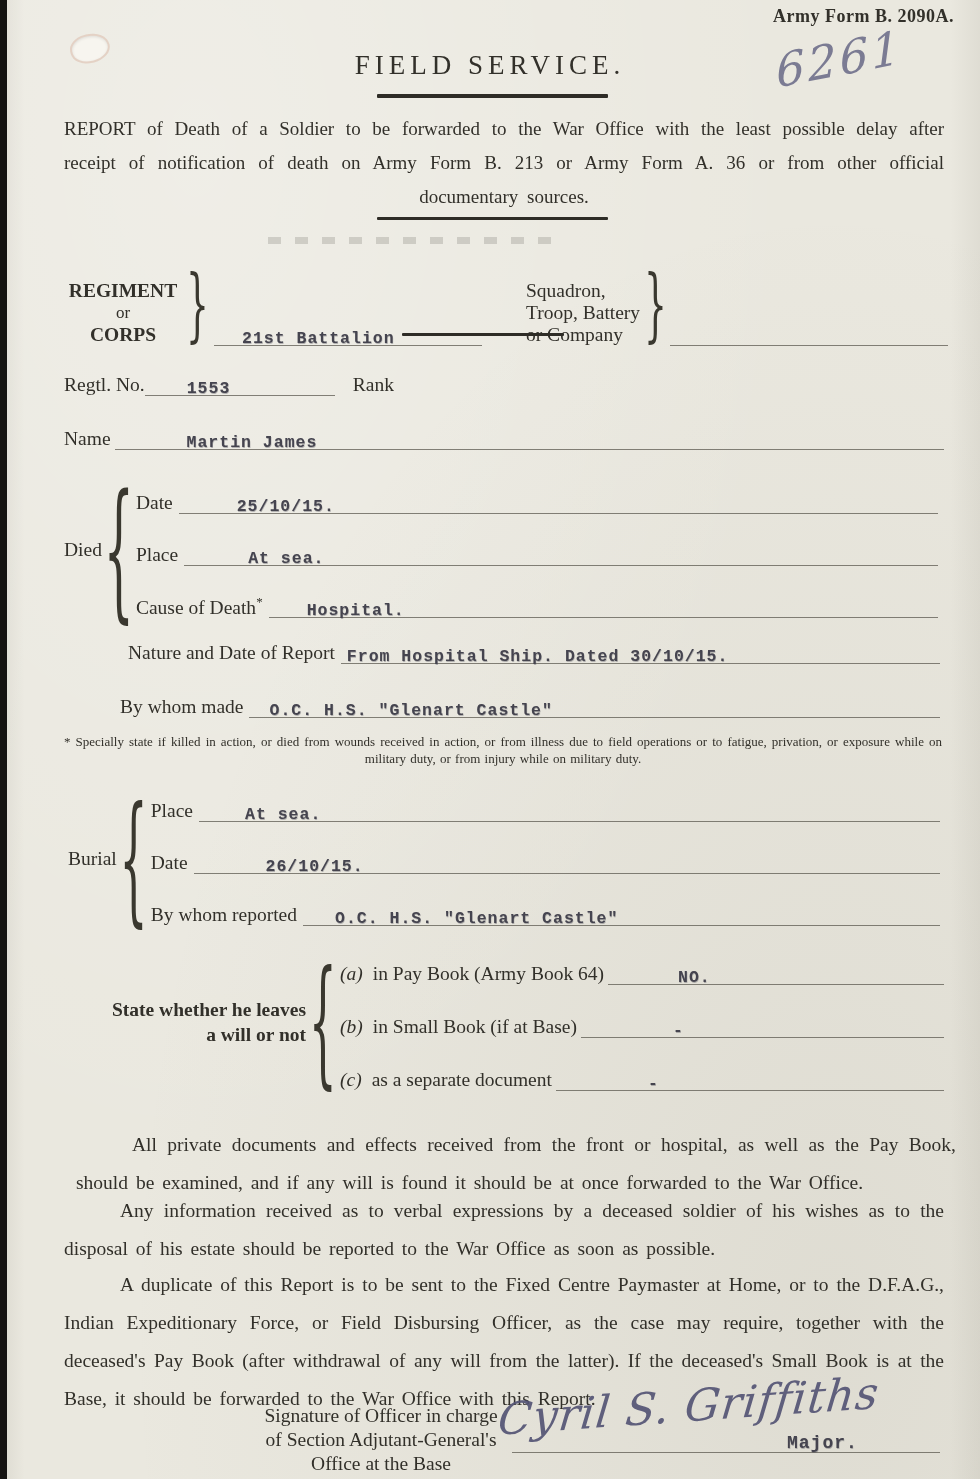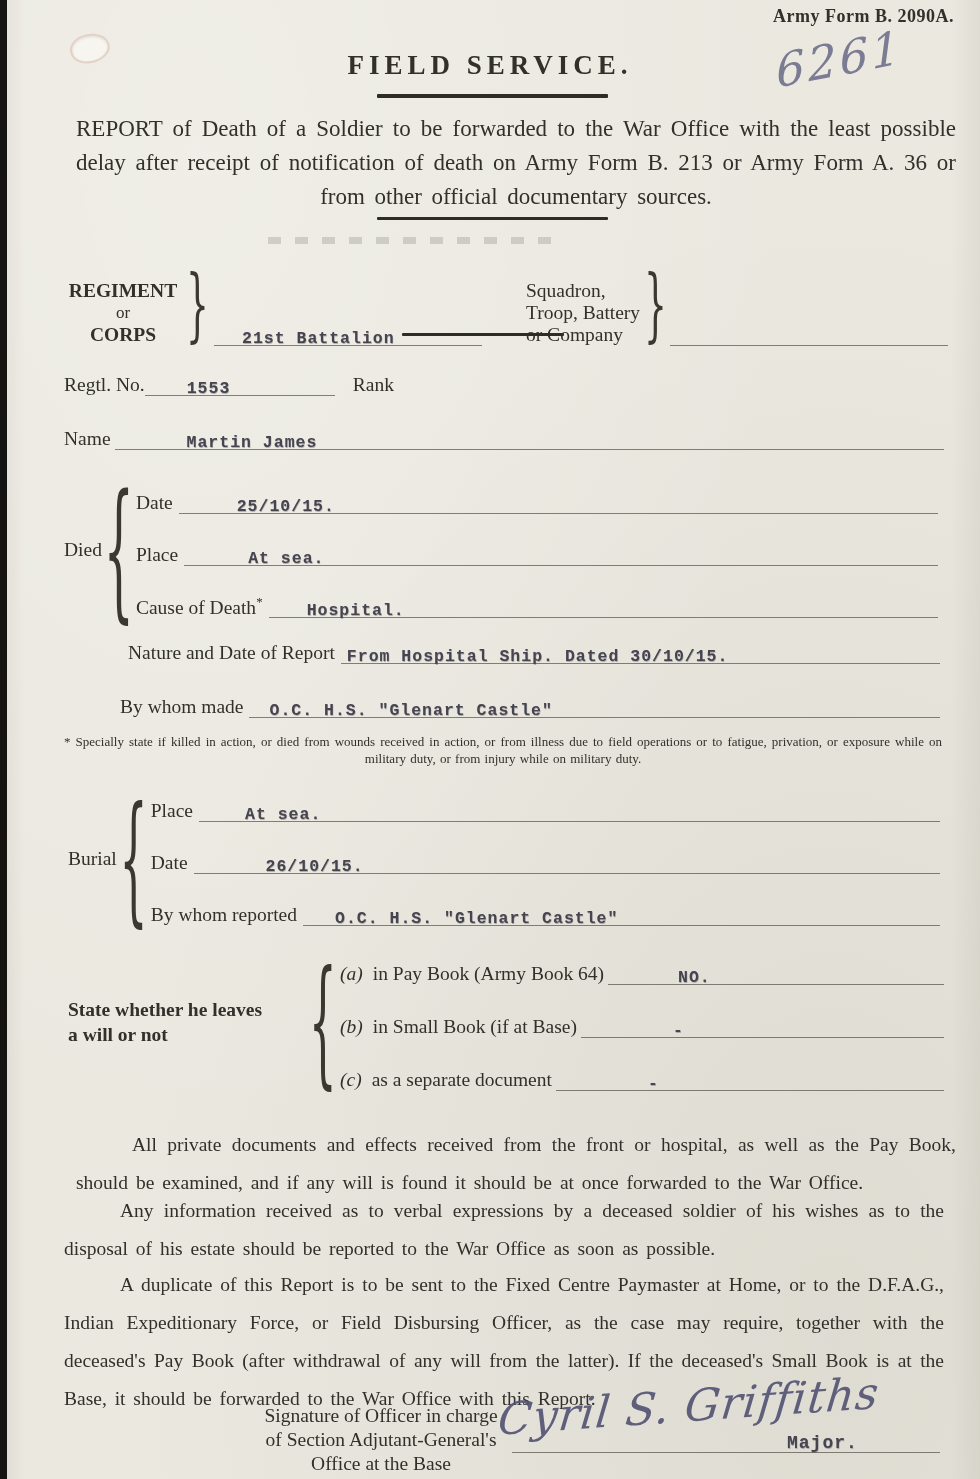--- a/index.html
+++ b/index.html
@@ -13,28 +13,28 @@
       #eae8df;
     font-family:"Liberation Serif","DejaVu Serif",serif;
     color:#32302a; overflow:hidden;
   }
   .film-edge{position:absolute;left:0;top:0;width:7px;height:100%;background:#151412;}
   .hole{position:absolute;top:36px;left:72px;width:36px;height:25px;border-radius:46% 54% 50% 50%;
     background:#f7f5ef;transform:rotate(-14deg);
     box-shadow:0 0 0 2px rgba(216,178,158,.45), inset 0 1px 3px rgba(0,0,0,.10);}
   .abs{position:absolute;}
   .form-number{top:6px;right:26px;font-size:18px;font-weight:bold;letter-spacing:.5px;}
-  .doc-title{top:50px;left:0;width:100%;text-align:center;font-size:27px;font-weight:bold;letter-spacing:5px;}
+  .doc-title{top:50px;left:0;width:100%;text-align:center;font-size:27px;font-weight:normal;letter-spacing:5px;}
   .rule{background:#2e2c26;border-radius:1px;}
   .rule-title{top:94px;left:377px;width:231px;height:4px;}
   .rule-2{top:217px;left:377px;width:231px;height:3px;}
   .rule-mid{top:333px;left:402px;width:162px;height:3px;}
   .ref-number{top:32px;left:775px;font-size:46px;font-style:italic;color:#7b7b93;
     font-family:"DejaVu Serif",serif;transform:rotate(-11deg) skewX(-8deg);letter-spacing:3px;}
-  .intro{top:112px;left:76px;width:880px;font-size:23px;line-height:34px;
+  .intro{top:112px;left:64px;width:880px;font-size:19px;line-height:34px;
     text-align:justify;text-align-last:center;word-spacing:4px;}
   .smudge{top:237px;left:268px;width:285px;height:7px;opacity:.45;filter:blur(.4px);
     background:repeating-linear-gradient(90deg,rgba(110,108,100,.55) 0 13px,transparent 13px 27px);}
   .typed{font-family:"Liberation Mono","DejaVu Sans Mono",monospace;font-weight:bold;
     font-size:16.5px;letter-spacing:1px;color:#45444f;white-space:nowrap;
     text-shadow:.5px .5px 0 rgba(69,68,79,.35);transform:translateY(3px);}
   .vline{border-bottom:1.5px solid rgba(92,89,80,.75);display:flex;align-items:flex-end;}
   .f-label{white-space:nowrap;font-size:19.5px;}
   .row{display:flex;align-items:flex-end;}
   .brace{font-family:"DejaVu Serif",serif;color:#3a382f;line-height:1;display:block;}
@@ -67,21 +67,21 @@
   .burial-block{top:788px;left:68px;width:872px;height:142px;}
   .burial-block .blk-row{height:30px;margin-bottom:22px;}
   .sup{font-size:13px;vertical-align:super;}
   .nature-row{top:634px;left:128px;width:812px;height:30px;}
   .bywhom-row{top:688px;left:120px;width:820px;height:30px;}
   .nature-row .vline,.bywhom-row .vline{flex:1;margin-left:6px;height:30px;}
   .footnote{top:733px;left:64px;width:878px;font-size:13px;line-height:17px;
     text-align:justify;text-align-last:center;word-spacing:1px;}
   
   .will-block{top:952px;left:68px;width:876px;height:140px;display:flex;align-items:center;}
-  .will-label{width:238px;text-align:left;font-weight:bold;font-size:19.5px;line-height:25px;}
+  .will-label{width:238px;text-align:right;font-weight:bold;font-size:19.5px;line-height:25px;}
   .will-rows{flex:1;display:flex;flex-direction:column;}
   .will-row{display:flex;align-items:flex-end;height:32px;margin-bottom:21px;font-size:19.5px;}
   .will-row:last-child,.died-block .blk-row:last-child,.burial-block .blk-row:last-child{margin-bottom:0;}
   .will-prefix{font-style:italic;margin-right:10px;}
   .will-row .vline{flex:1;margin-left:4px;height:30px;}
   
   .para{left:64px;width:880px;font-size:19.5px;line-height:38px;text-align:justify;
     text-indent:56px;word-spacing:3px;}
   .para-1{top:1114px;} .para-2{top:1192px;} .para-3{top:1266px;}
   

